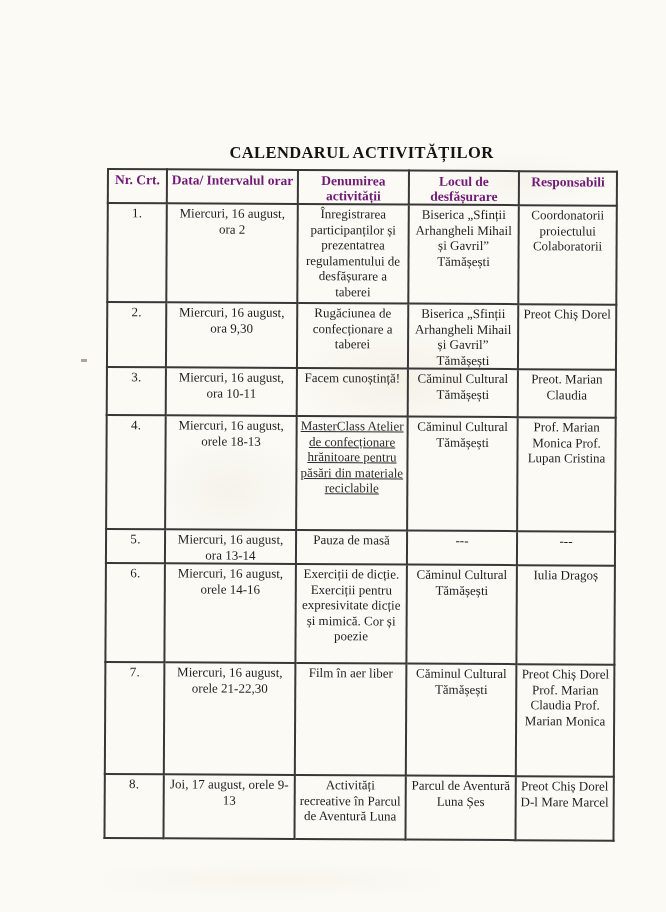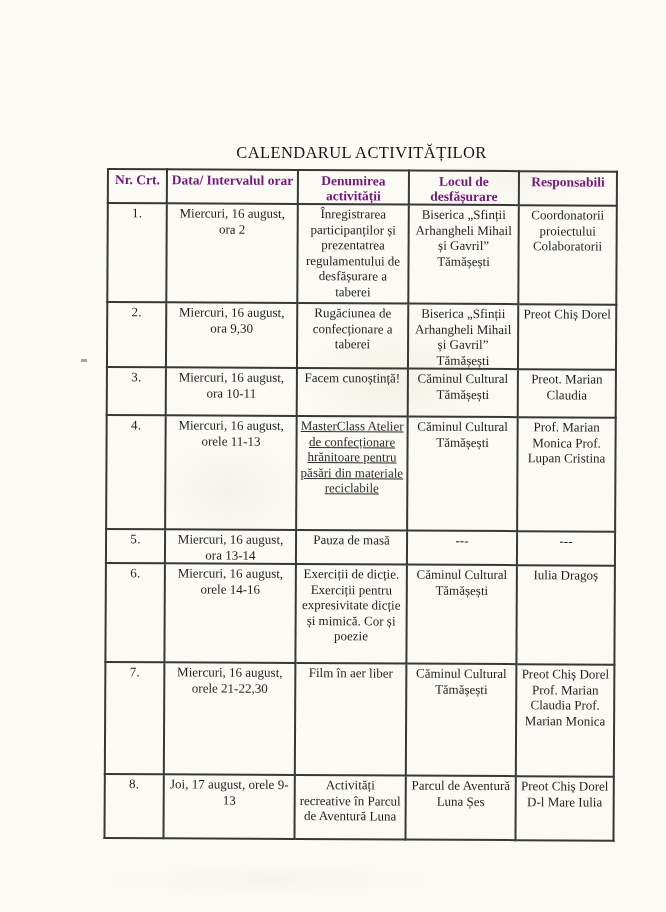--- a/index.html
+++ b/index.html
@@ -13,21 +13,21 @@
   .smudge{position:absolute;border-radius:50%;pointer-events:none;}
   .sm1{left:290px;top:320px;width:210px;height:120px;background:radial-gradient(ellipse,rgba(210,200,170,.18),rgba(210,200,170,0) 70%);}
   .sm2{left:150px;top:430px;width:160px;height:120px;background:radial-gradient(ellipse,rgba(205,198,175,.14),rgba(205,198,175,0) 70%);}
   .sm3{left:60px;top:860px;width:420px;height:40px;background:radial-gradient(ellipse,rgba(215,205,180,.12),rgba(215,205,180,0) 70%);}
   .sm4{left:430px;top:150px;width:180px;height:60px;background:radial-gradient(ellipse,rgba(210,202,178,.12),rgba(210,202,178,0) 70%);}
   .speck{position:absolute;left:81px;top:359px;width:6px;height:3px;background:#8a8270;opacity:.7;}
 
   .doc{position:absolute;left:0;top:0;width:666px;}
   .title{
     position:absolute;left:107px;top:143px;width:509px;
-    text-align:center;font-weight:normal;font-size:16.5px;letter-spacing:.4px;
+    text-align:center;font-weight:bold;font-size:16.5px;letter-spacing:.4px;
     color:#141414;
   }
   .tablewrap{position:absolute;left:107px;top:168px;transform:rotate(.3deg);transform-origin:top left;}
   table.cal{
     border-collapse:collapse;table-layout:fixed;width:509px;
     font-size:13px;line-height:15.5px;
   }
   table.cal td,table.cal th{
     border:2px solid #383838;
     vertical-align:top;text-align:center;
@@ -88,21 +88,21 @@
       </tr>
       <tr class="r3">
         <td class="nr">3.</td>
         <td>Miercuri, 16 august, ora 10-11</td>
         <td>Facem cunoștință!</td>
         <td>Căminul Cultural Tămășești</td>
         <td>Preot. Marian Claudia</td>
       </tr>
       <tr class="r4">
         <td class="nr">4.</td>
-        <td>Miercuri, 16 august, orele 11-13</td>
+        <td>Miercuri, 16 august, orele 18-13</td>
         <td class="ink-soft">MasterClass Atelier de confecționare hrănitoare pentru păsări din materiale reciclabile</td>
         <td>Căminul Cultural Tămășești</td>
         <td>Prof. Marian Monica Prof. Lupan Cristina</td>
       </tr>
       <tr class="r5">
         <td class="nr">5.</td>
         <td>Miercuri, 16 august, ora 13-14</td>
         <td>Pauza de masă</td>
         <td>---</td>
         <td>---</td>
@@ -119,18 +119,18 @@
         <td>Miercuri, 16 august, orele 21-22,30</td>
         <td>Film în aer liber</td>
         <td>Căminul Cultural Tămășești</td>
         <td>Preot Chiș Dorel Prof. Marian Claudia Prof. Marian Monica</td>
       </tr>
       <tr class="r8">
         <td class="nr">8.</td>
         <td>Joi, 17 august, orele 9-13</td>
         <td>Activități recreative în Parcul de Aventură Luna</td>
         <td>Parcul de Aventură Luna Șes</td>
-        <td>Preot Chiș Dorel D-l Mare Iulia</td>
+        <td>Preot Chiș Dorel D-l Mare Marcel</td>
       </tr>
     </tbody>
       </table>
   </div>
 </div>
 
 </body></html>

